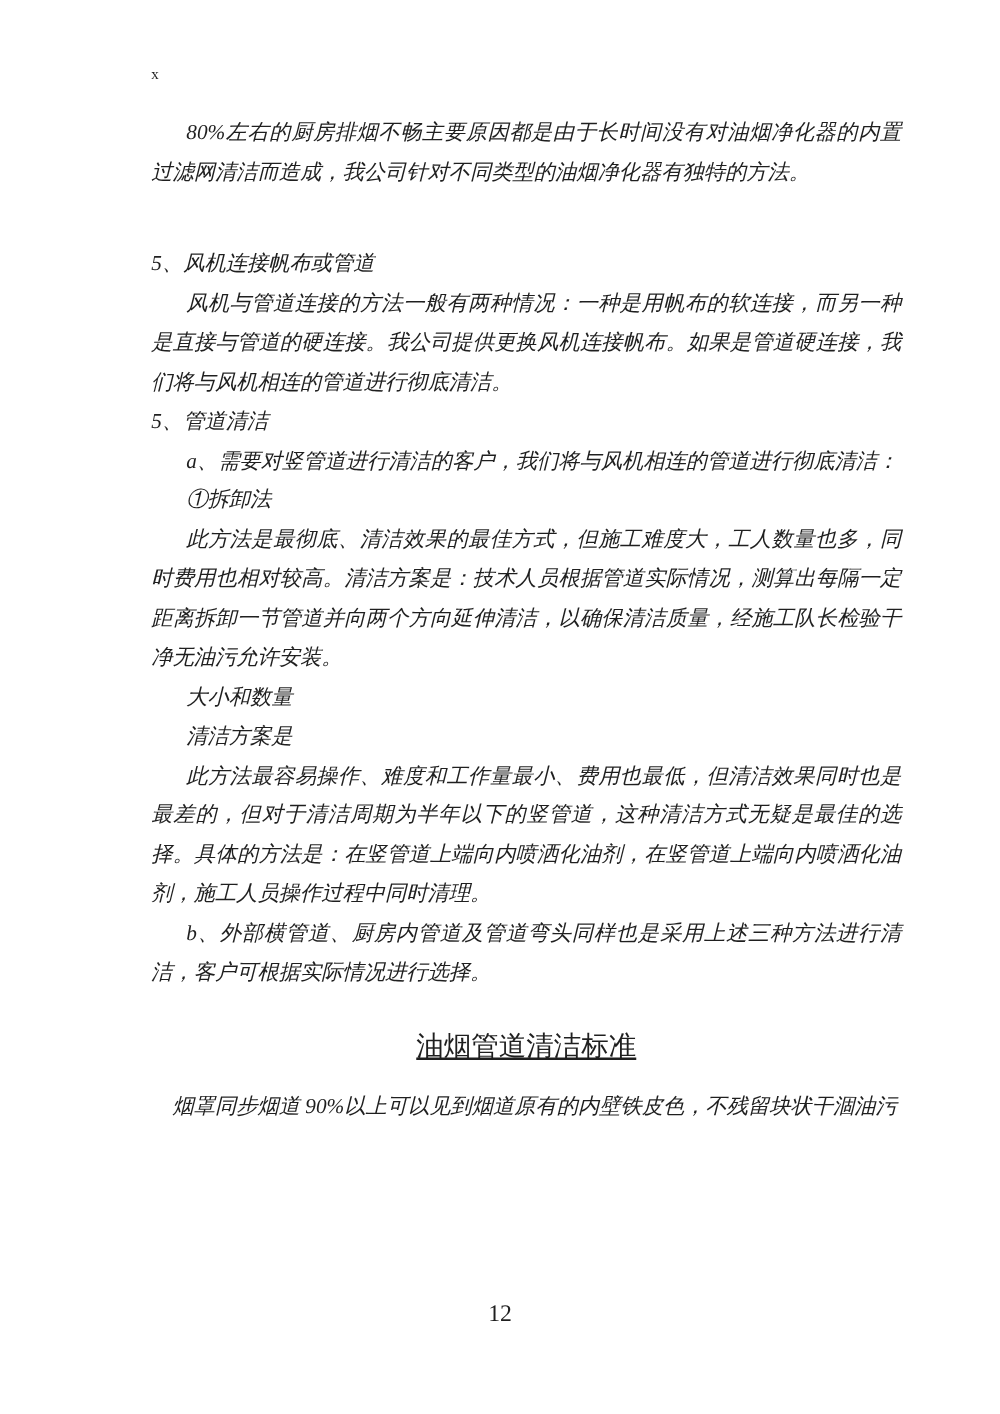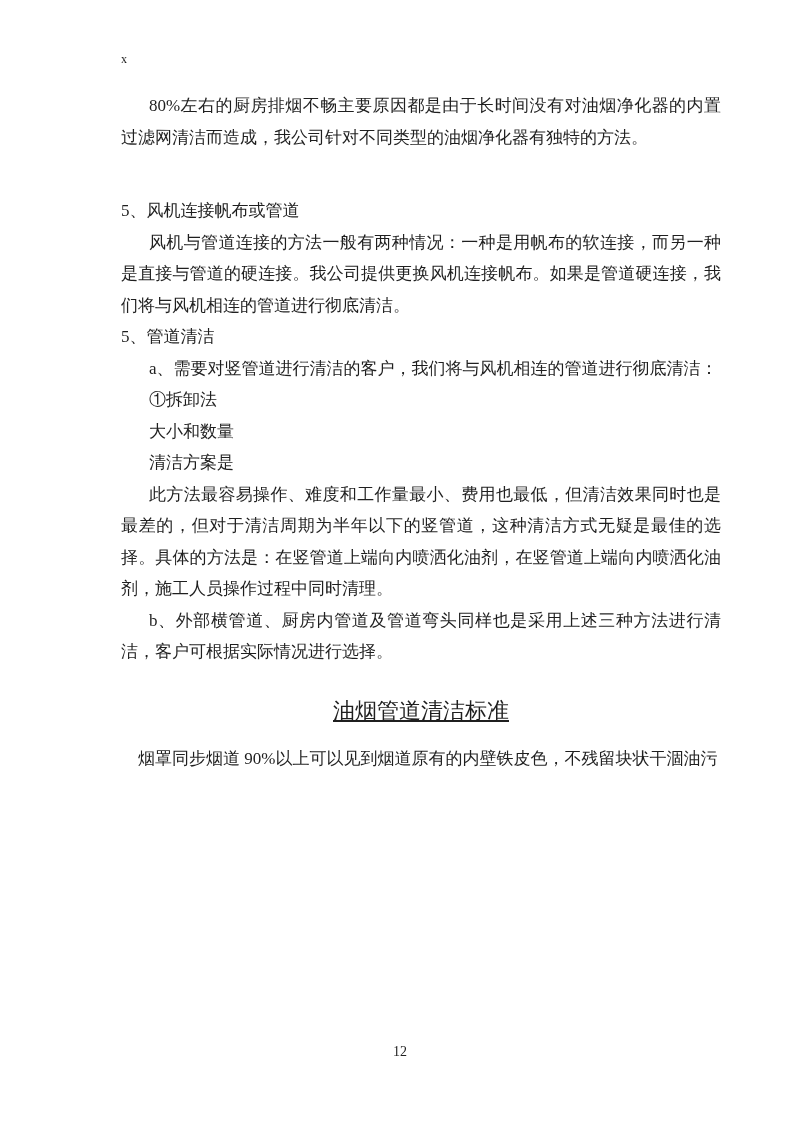--- a/index.html
+++ b/index.html
@@ -20,20 +20,21 @@
   .header-mark {
     font-size: 12px;
     line-height: 14px;
     height: 20px;
     margin-bottom: 18px;
   }
   .para {
     font-size: 17px;
     line-height: 31.5px;
     text-align: justify;
+    font-style: italic;
   }
   .indent { text-indent: 28px; }
   .gap { height: 42px; }
   .doc-title {
     font-size: 22px;
     line-height: 45px;
     text-align: center;
     margin-top: 20px;
     font-weight: normal;
     text-decoration: underline;
@@ -41,21 +42,21 @@
   .p-last {
     text-indent: 17px;
     margin-top: 10px;
   }
   .footer {
     position: absolute;
     left: 0;
     top: 1043px;
     width: 800px;
     text-align: center;
-    font-size: 14px;
+    font-size: 19px;
     line-height: 18px;
   }
 </style>
 </head>
 <body>
 
 <div class="page">
 
   <div class="header-mark">x</div>
 
@@ -66,20 +67,21 @@
   <p class="para">5、风机连接帆布或管道</p>
 
   <p class="para indent">风机与管道连接的方法一般有两种情况：一种是用帆布的软连接，而另一种是直接与管道的硬连接。我公司提供更换风机连接帆布。如果是管道硬连接，我们将与风机相连的管道进行彻底清洁。</p>
 
   <p class="para">5、管道清洁</p>
 
   <p class="para indent">a、需要对竖管道进行清洁的客户，我们将与风机相连的管道进行彻底清洁：</p>
 
   <p class="para indent">①拆卸法</p>
 
+  <p class="para indent">此方法是最彻底、清洁效果的最佳方式，但施工难度大，工人数量也多，同时费用也相对较高。清洁方案是：技术人员根据管道实际情况，测算出每隔一定距离拆卸一节管道并向两个方向延伸清洁，以确保清洁质量，经施工队长检验干净无油污允许安装。</p>
 
   <p class="para indent">大小和数量</p>
 
 
   <p class="para indent">清洁方案是</p>
 
   <p class="para indent">此方法最容易操作、难度和工作量最小、费用也最低，但清洁效果同时也是最差的，但对于清洁周期为半年以下的竖管道，这种清洁方式无疑是最佳的选择。具体的方法是：在竖管道上端向内喷洒化油剂，在竖管道上端向内喷洒化油剂，施工人员操作过程中同时清理。</p>
 
   <p class="para indent">b、外部横管道、厨房内管道及管道弯头同样也是采用上述三种方法进行清洁，客户可根据实际情况进行选择。</p>
 

